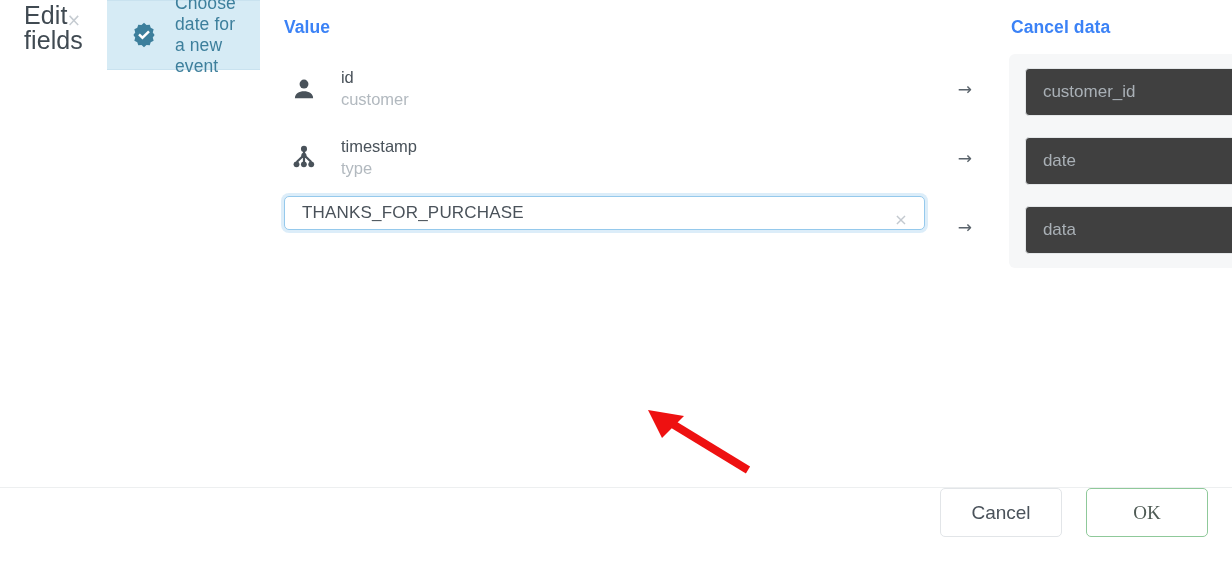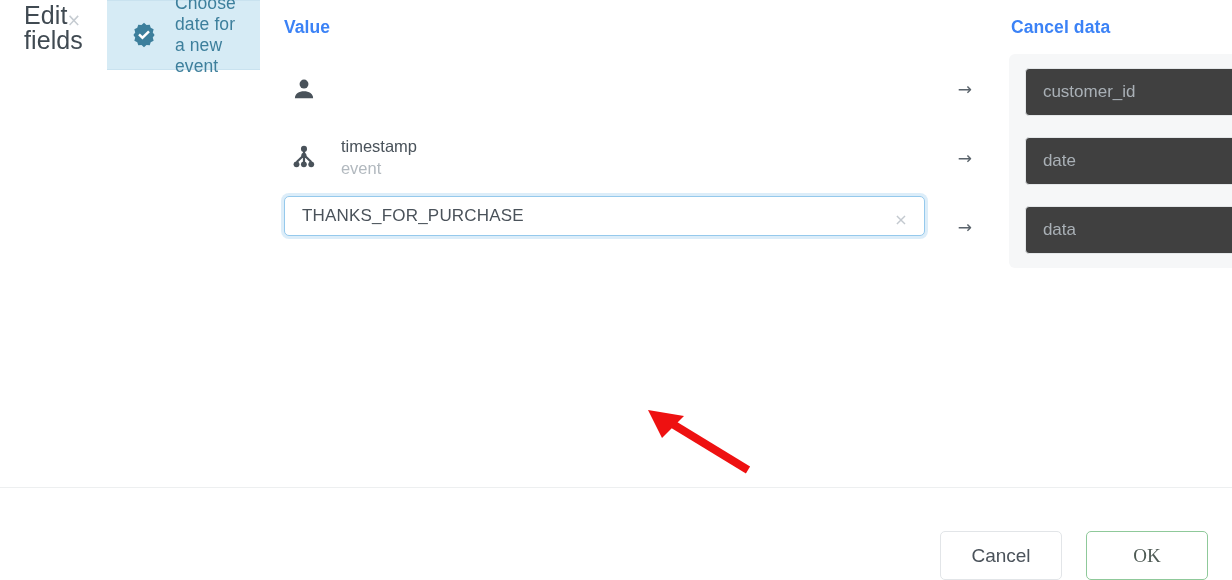--- a/index.html
+++ b/index.html
@@ -183,21 +183,21 @@
 
   
   .value-input-wrap {
     position: relative;
     width: 641px;
     margin-left: 0;
     margin-top: 4px;
   }
   .value-input {
     width: 100%;
-    height: 40px;
+    height: 34px;
     border-radius: 5px;
     border: 1px solid #95c9ec;
     background: #ffffff;
     box-shadow: 0 0 0 3px rgba(150, 200, 236, .33);
     display: flex;
     align-items: center;
     padding: 0 44px 0 17px;
     font-size: 17px;
     color: #4a525a;
     letter-spacing: .2px;
@@ -264,21 +264,21 @@
   .minus-btn-2 { top: 323px; }
   .minus-btn-3 { top: 392px; }
 
   
   .dialog-footer {
     position: absolute;
     left: 0; right: 0; bottom: 0;
     height: 93px;
     border-top: 1px solid #edeff0;
     display: flex;
-    align-items: flex-end;
+    align-items: flex-start;
     justify-content: flex-end;
     padding-right: 24px;
     gap: 24px;
     background: #ffffff;
   }
   .btn {
     height: 49px;
     min-width: 122px;
     border-radius: 5px;
     display: flex;
@@ -335,37 +335,41 @@
         <div class="col-heading">Value</div>
 
         <div class="value-rows">
 
           <div class="value-row">
             <div class="row-icon">
               <svg width="26" height="26" viewBox="0 0 24 24">
                 <circle cx="12" cy="7.4" r="4.1" fill="#49525a"></circle>
                 <path d="M3.6 20.5c0-4.2 3.8-6.4 8.4-6.4s8.4 2.2 8.4 6.4z" fill="#49525a"></path>
               </svg>
+            </div>
+            <div class="row-texts">
+              <div class="row-name">id</div>
+              <div class="row-sub">customer</div>
             </div>
           </div>
 
           <div class="value-row">
             <div class="row-icon">
               <svg width="28" height="28" viewBox="0 0 24 24">
                 <path d="M12 5.2 L12 9.4 M12 9.4 L6.2 15 M12 9.4 L12 15 M12 9.4 L17.8 15" stroke="#49525a" stroke-width="1.9" fill="none" stroke-linecap="round"></path>
                 <circle cx="12" cy="4.2" r="2.6" fill="#49525a"></circle>
                 <circle cx="11.9" cy="9.6" r="2.2" fill="#49525a"></circle>
                 <circle cx="5.6" cy="17.4" r="2.5" fill="#49525a"></circle>
                 <circle cx="11.9" cy="17.4" r="2.5" fill="#49525a"></circle>
                 <circle cx="18.2" cy="17.4" r="2.5" fill="#49525a"></circle>
               </svg>
             </div>
             <div class="row-texts">
               <div class="row-name">timestamp</div>
-              <div class="row-sub">event</div>
+              <div class="row-sub">type</div>
             </div>
           </div>
 
           <div class="value-input-wrap">
             <div class="value-input" title="">THANKS_FOR_PURCHASE</div>
             <div class="value-input-clear">×</div>
           </div>
 
         </div>
       </div>

